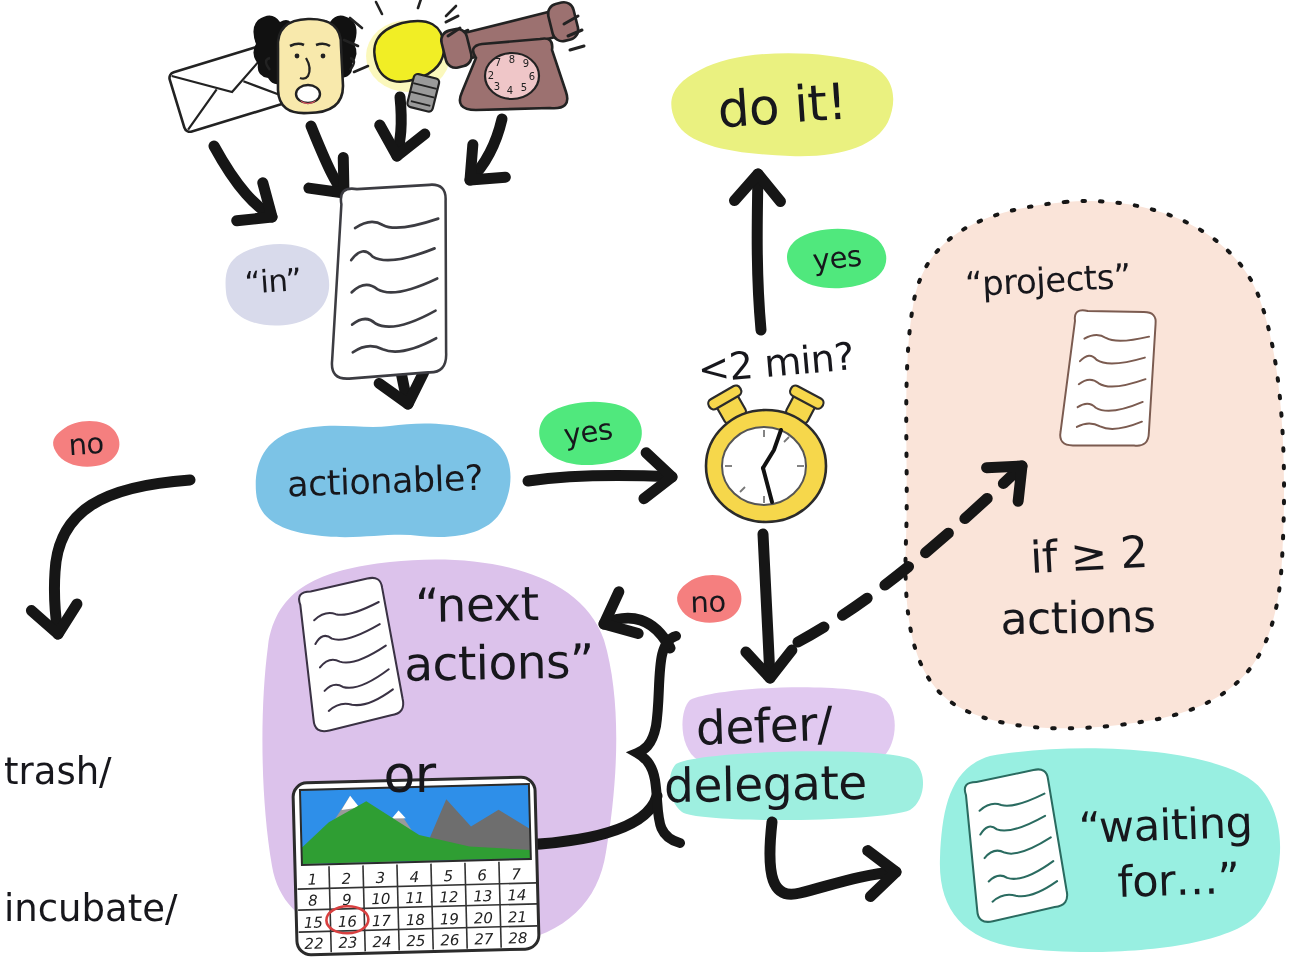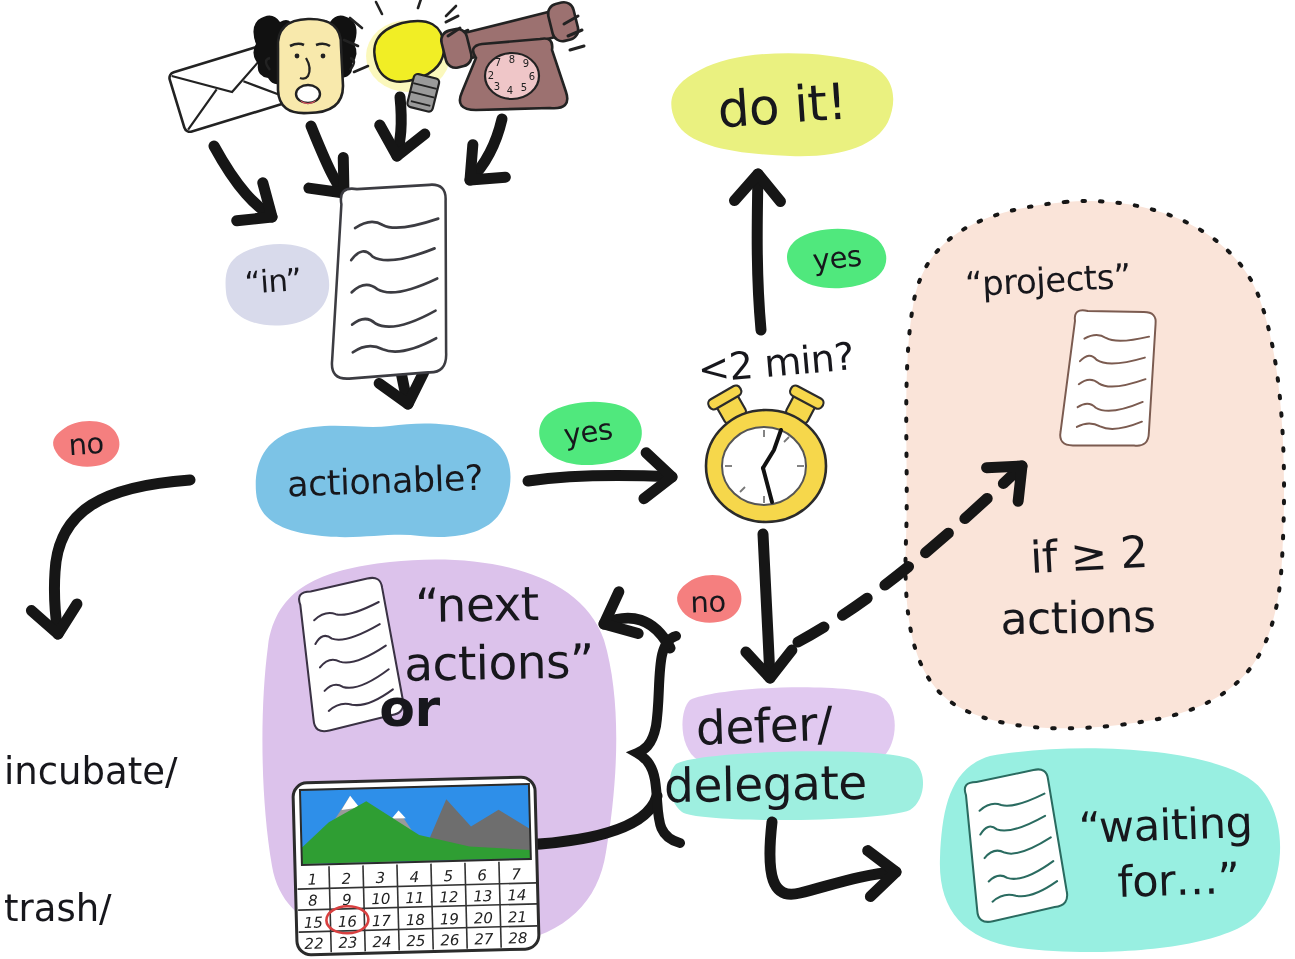--- a/index.html
+++ b/index.html
@@ -242,22 +242,22 @@
 
 <div class="label" style="left:212px;top:248px;width:122px;height:66px;font-size:31px;transform:rotate(-4deg);">“in”</div>
 
 <div class="label" style="left:256px;top:448px;width:258px;height:66px;font-size:35px;transform:rotate(-2deg);">actionable?</div>
 
 <div class="label" style="left:534px;top:402px;width:108px;height:60px;font-size:29px;transform:rotate(-8deg);">yes</div>
 
 <div class="label" style="left:46px;top:418px;width:80px;height:52px;font-size:29px;transform:rotate(-4deg);">no</div>
 
 <div class="stack" style="left:4px;top:660px;width:185px;font-size:37px;">
+  <div>trash/</div>
   <div>incubate/</div>
-  <div>trash/</div>
   
 </div>
 
 <div class="label" style="left:664px;top:326px;width:224px;height:76px;font-size:38px;transform:rotate(-5deg);">&lt;2 min?</div>
 
 <div class="label" style="left:666px;top:56px;width:232px;height:100px;font-size:50px;transform:rotate(-4deg);">do it!</div>
 
 <div class="label" style="left:780px;top:228px;width:114px;height:60px;font-size:29px;transform:rotate(-6deg);">yes</div>
 
 <div class="label" style="left:670px;top:574px;width:76px;height:56px;font-size:29px;transform:rotate(-2deg);">no</div>
@@ -269,19 +269,19 @@
 <div class="label" style="left:950px;top:586px;width:256px;height:64px;font-size:44px;transform:rotate(-1deg);">actions</div>
 
 <div class="label left" style="left:696px;top:692px;width:210px;height:66px;font-size:47px;transform:rotate(-2deg);">defer/</div>
 
 <div class="label left" style="left:664px;top:752px;width:268px;height:64px;font-size:47px;transform:rotate(-1deg);">delegate</div>
 
 <div class="label" style="left:382px;top:574px;width:190px;height:62px;font-size:47px;transform:rotate(-1deg);">“next</div>
 
 <div class="label" style="left:384px;top:632px;width:230px;height:62px;font-size:47px;transform:rotate(-1deg);">actions”</div>
 
-<div class="label" style="left:352px;top:674px;width:115px;height:68px;font-size:52px;font-weight:bold;">or</div>
+<div class="label" style="left:352px;top:740px;width:115px;height:68px;font-size:52px;">or</div>
 
 <div class="label" style="left:1048px;top:794px;width:235px;height:62px;font-size:43px;transform:rotate(-2deg);">“waiting</div>
 
 <div class="label" style="left:1086px;top:850px;width:185px;height:60px;font-size:43px;transform:rotate(-2deg);">for…”</div>
 
 </div>
 
 </body></html>

